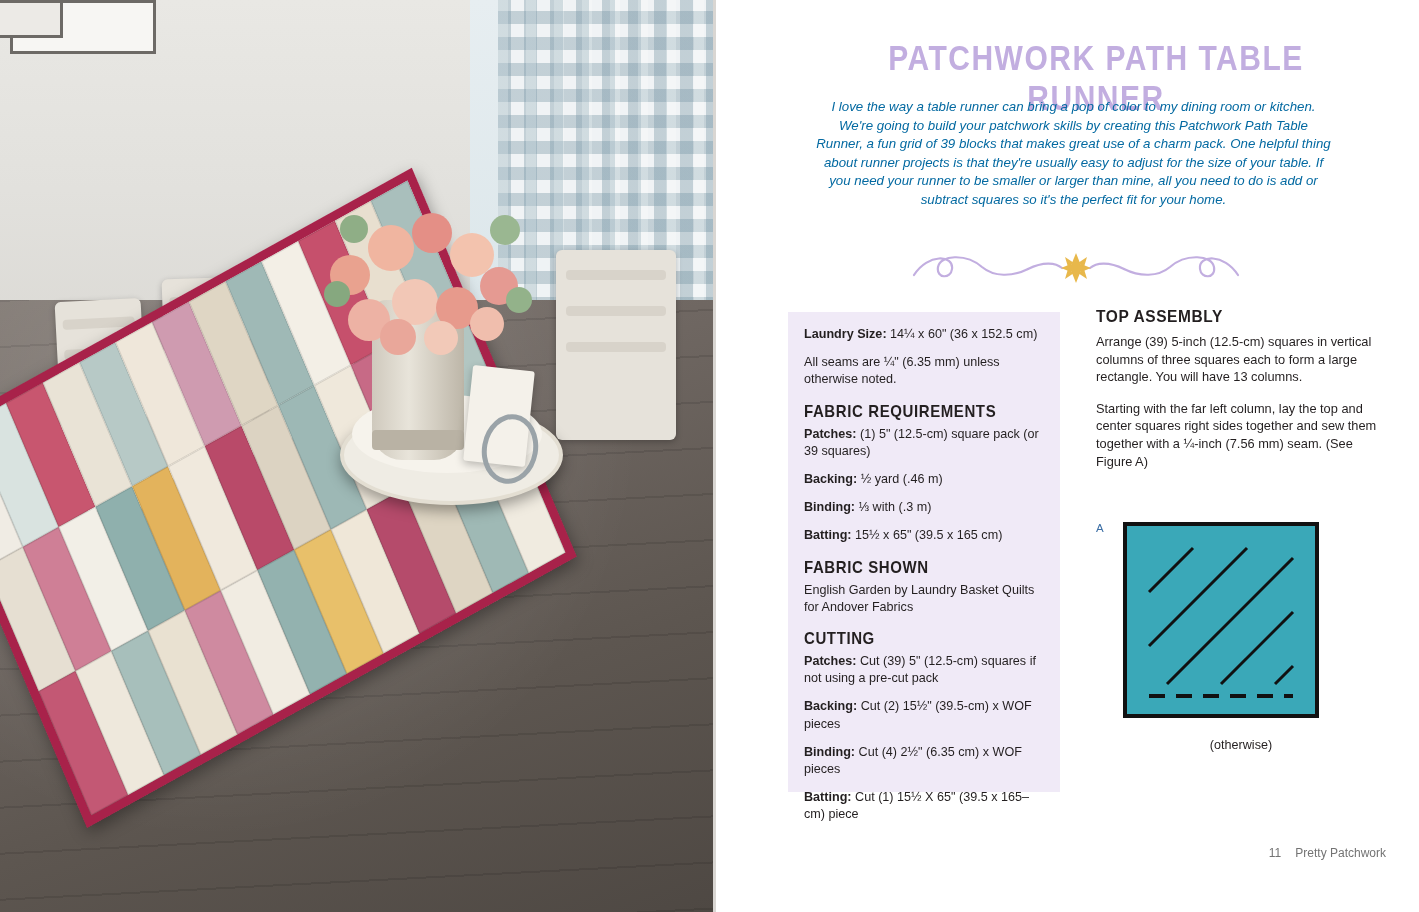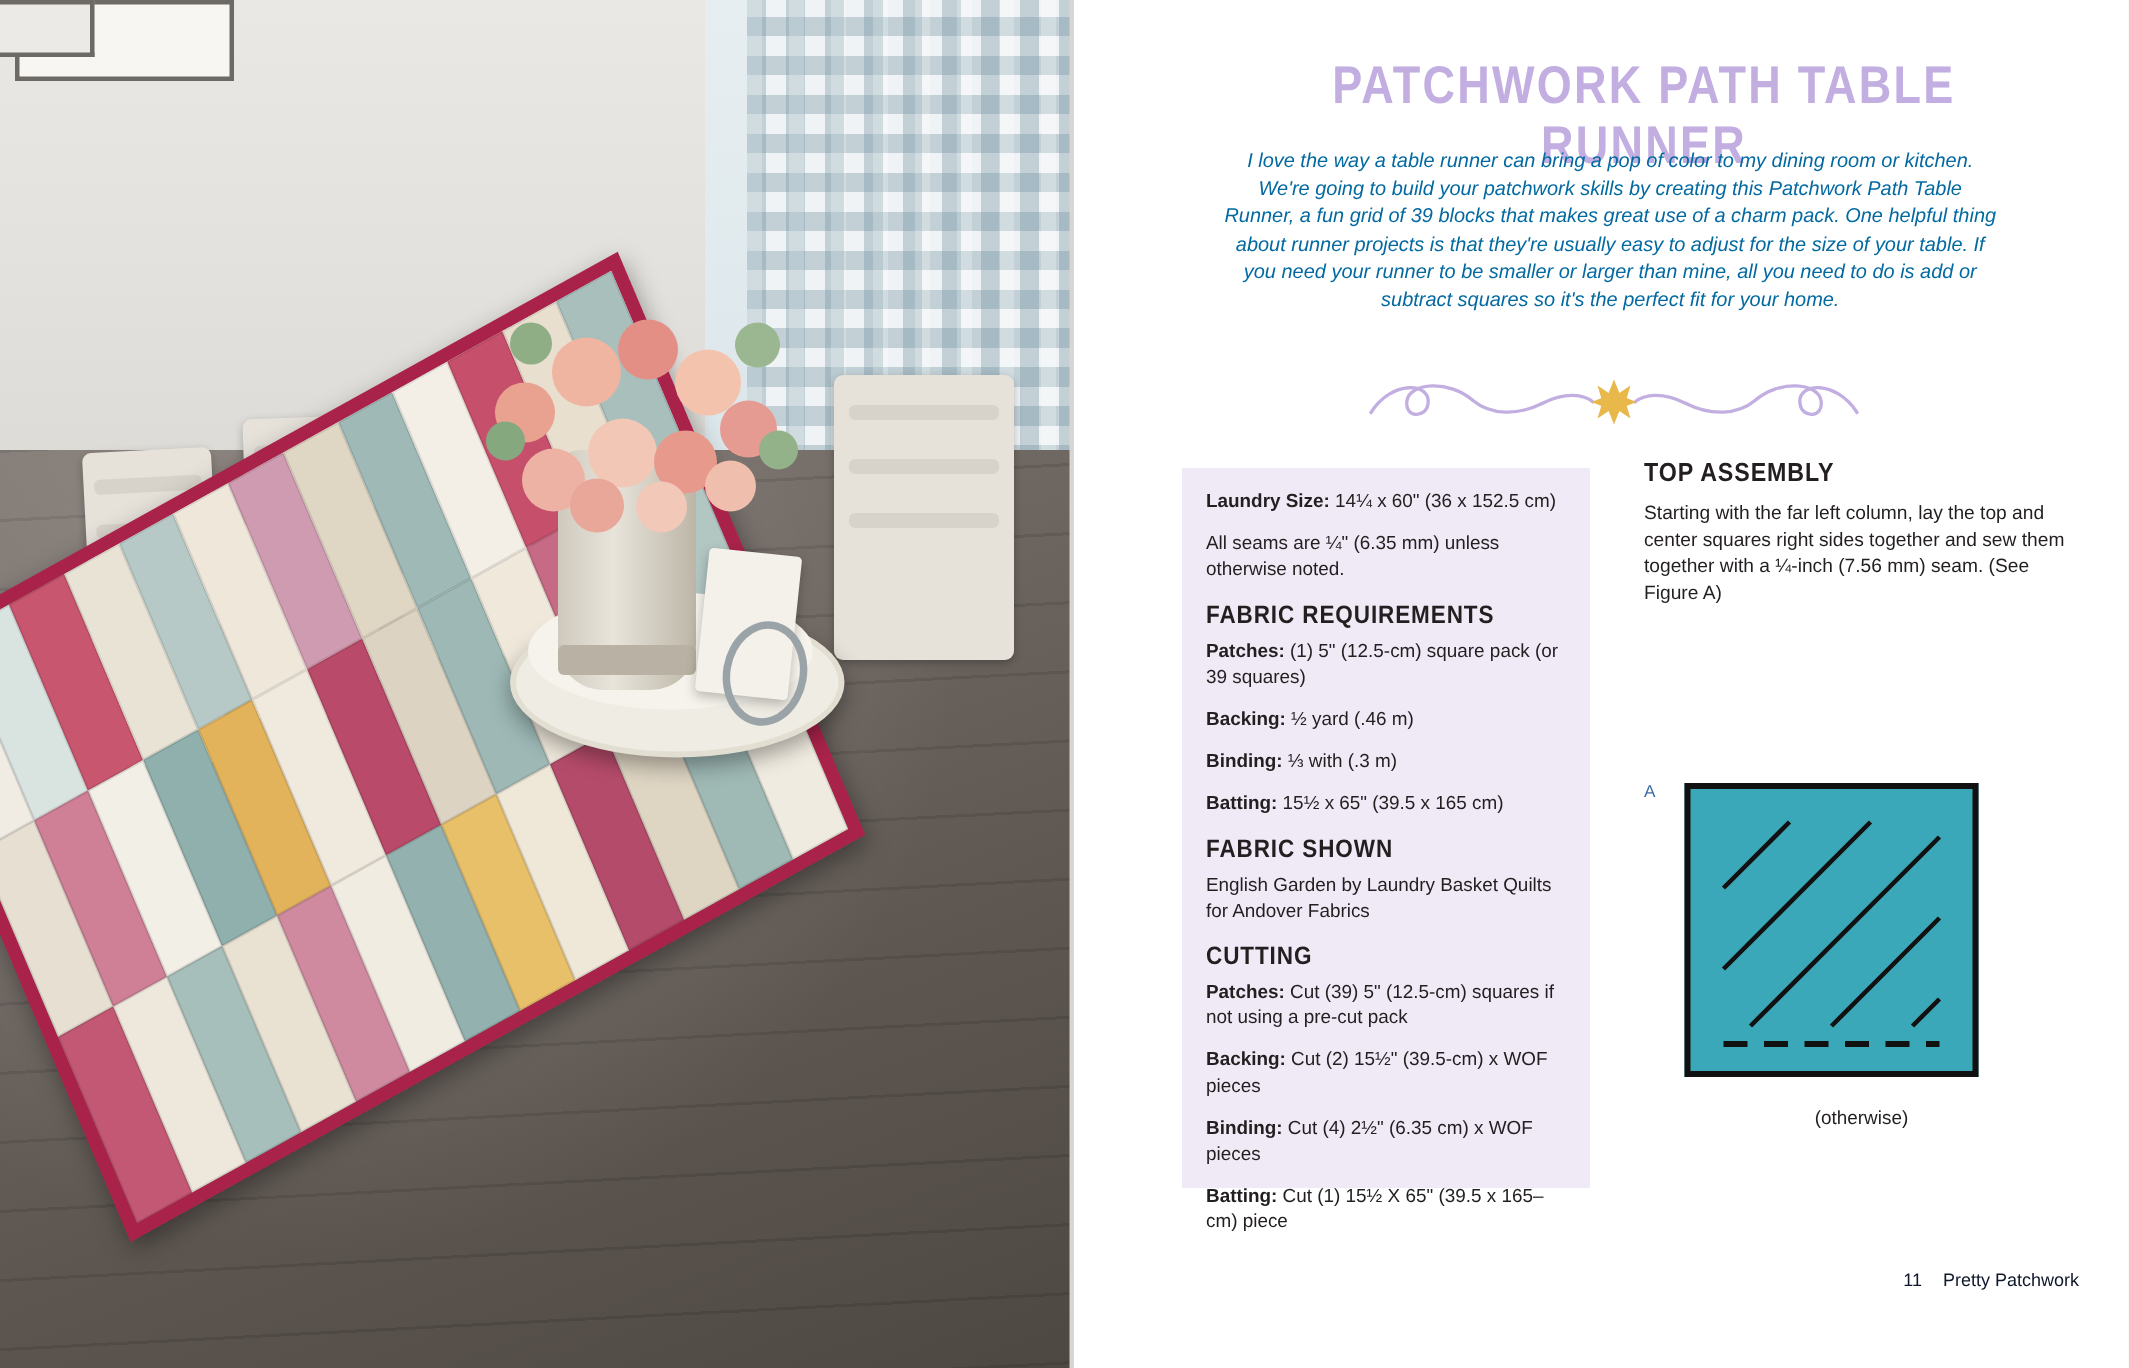--- a/index.html
+++ b/index.html
@@ -181,21 +181,21 @@
   .figsquare {
     position:absolute; left:27px; top:12px; width:196px; height:196px;
     background:#3aa8b8; border:4px solid #111; box-sizing:border-box;
   }
   .continued {
     position:absolute; left:380px; top:738px; width:290px; text-align:center;
     font-size:12.6px; color:#231f20;
   }
   .folio {
     position:absolute; left:380px; top:846px; width:290px; text-align:right;
-    font-size:12px; color:#0f172a;
+    font-size:12px; color:#737373;
   }
   .folio .num { margin-right:14px; }
   .gutter {
     position:absolute; left:713px; top:0; width:3px; height:912px; background:#d9d6d2;
   }
 </style>
 </head>
 <body>
 
 <div class="page">
@@ -363,20 +363,21 @@
       <p class="p">
         <b>Binding:</b><span> Cut (4) 2½" (6.35 cm) x WOF pieces</span>
       </p>
       <p class="p">
         <b>Batting:</b><span> Cut (1) 15½ X 65" (39.5 x 165–cm) piece</span>
       </p>
     </div>
 
     <div class="rightcol">
       <div class="rc-head">TOP ASSEMBLY</div>
+      <p class="p">Arrange (39) 5-inch (12.5-cm) squares in vertical columns of three squares each to form a large rectangle. You will have 13 columns.</p>
       <p class="p">Starting with the far left column, lay the top and center squares right sides together and sew them together with a ¼-inch (7.56 mm) seam. (See Figure A)</p>
     </div>
 
     <div class="figwrap">
       <div class="fig-label">A</div>
       <div class="figsquare">
         <svg width="188" height="188" viewBox="0 0 188 188">
           <g stroke="#111" stroke-width="3" fill="none">
             <line x1="22" y1="66" x2="66" y2="22"></line>
             <line x1="22" y1="120" x2="120" y2="22"></line>

